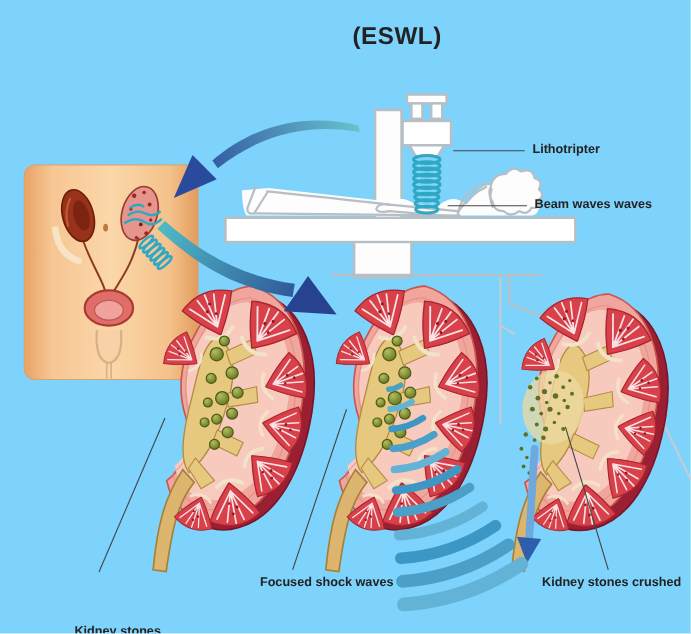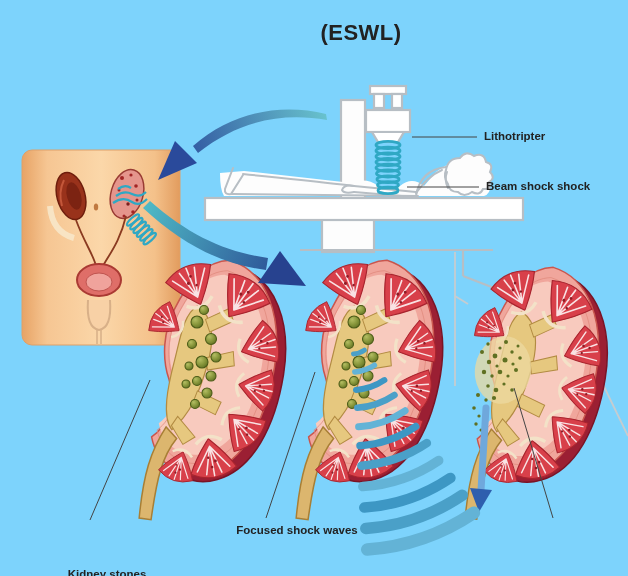--- a/index.html
+++ b/index.html
@@ -275,18 +275,19 @@
   <g stroke="#444444" stroke-width="1" fill="none">
     <path d="M150,380 L90,520"></path>
     <path d="M315,372 L266,518"></path>
     <path d="M514,388 L553,518"></path>
   </g>
 </svg>
 
 <div class="txt title">(ESWL)</div>
 
 <div class="txt callout cl-lithotripter">Lithotripter</div>
-<div class="txt callout cl-beam">Beam shock shock</div>
+<div class="txt callout cl-beam">Beam waves waves</div>
 
 <div class="txt stagelabel sl-1">Kidney stones</div>
 <div class="txt stagelabel sl-2">Focused shock waves</div>
+<div class="txt stagelabel sl-3">Kidney stones crushed</div>
 
 </div>
 
 </body></html>

